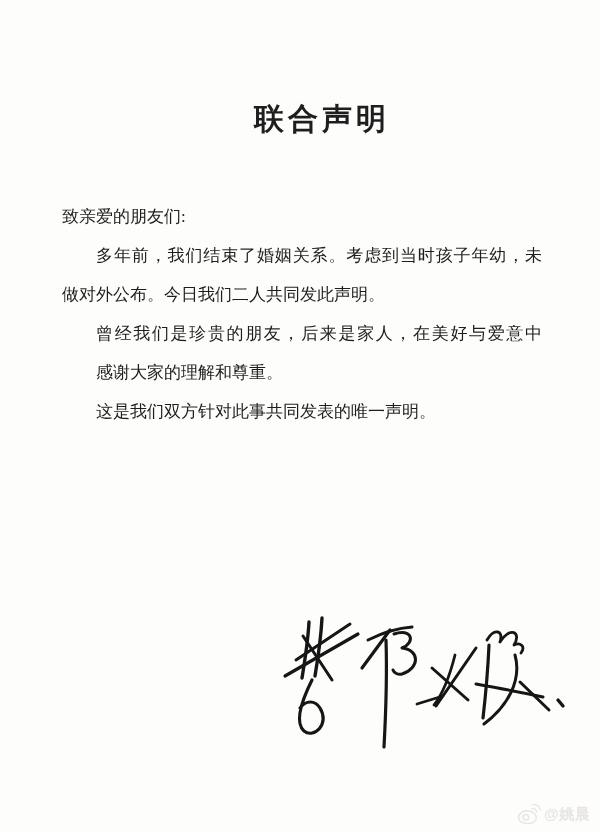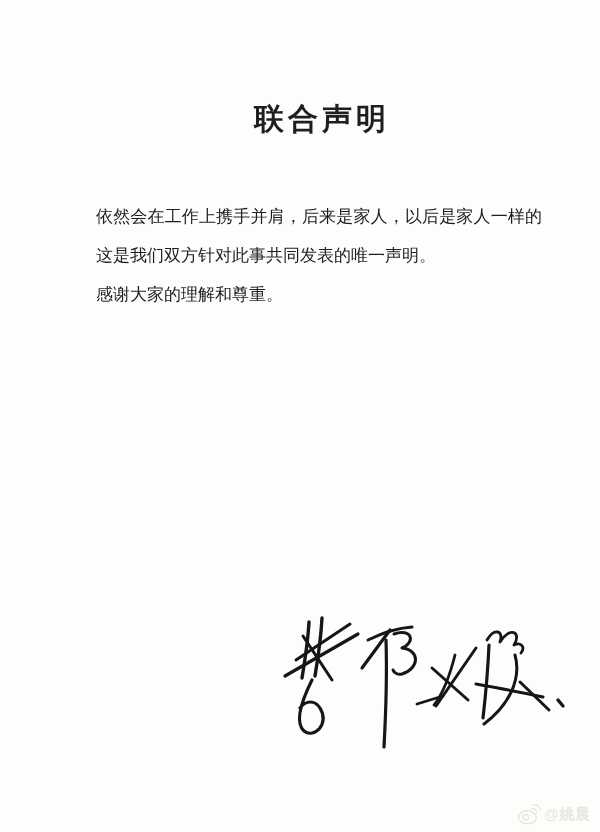--- a/index.html
+++ b/index.html
@@ -71,28 +71,31 @@
   .watermark svg{display:block;}
 </style>
 </head>
 <body>
 
 <div class="page">
 
   <h1 class="title">联合声明</h1>
 
   <div class="body-text">
+    <div class="ln">致亲爱的朋友们:</div>
+
+    <div class="ln ind fill">多年前，我们结束了婚姻关系。考虑到当时孩子年幼，未</div>
+    <div class="ln">做对外公布。今日我们二人共同发此声明。</div>
 
 
+    <div class="ln ind fill">曾经我们是珍贵的朋友，后来是家人，在美好与爱意中</div>
 
-    <div class="ln ind fill">依然会在工作上携手并肩，后来是家人，以后是家人一样的</div>
+    <div class="ln ind">感谢大家的理解和尊重。</div>
 
     <div class="ln ind">这是我们双方针对此事共同发表的唯一声明。</div>
-
-    <div class="ln ind">感谢大家的理解和尊重。</div>
   </div>
 
   <div class="signature" role="img" aria-label="曹郁 姚晨">
     <svg viewBox="0 0 330 165" xmlns="http://www.w3.org/2000/svg">
 
       <path d="M 54,30 C 53,48 50,68 47,86" stroke-width="3.4"></path>
       <path d="M 67,26 C 66,46 63,66 60,84" stroke-width="3.4"></path>
       <path d="M 30,84 L 103,42" stroke-width="3.2"></path>
       <path d="M 41,68 L 95,32" stroke-width="3.0"></path>
       <path d="M 48,44 L 77,88" stroke-width="3.0"></path>

